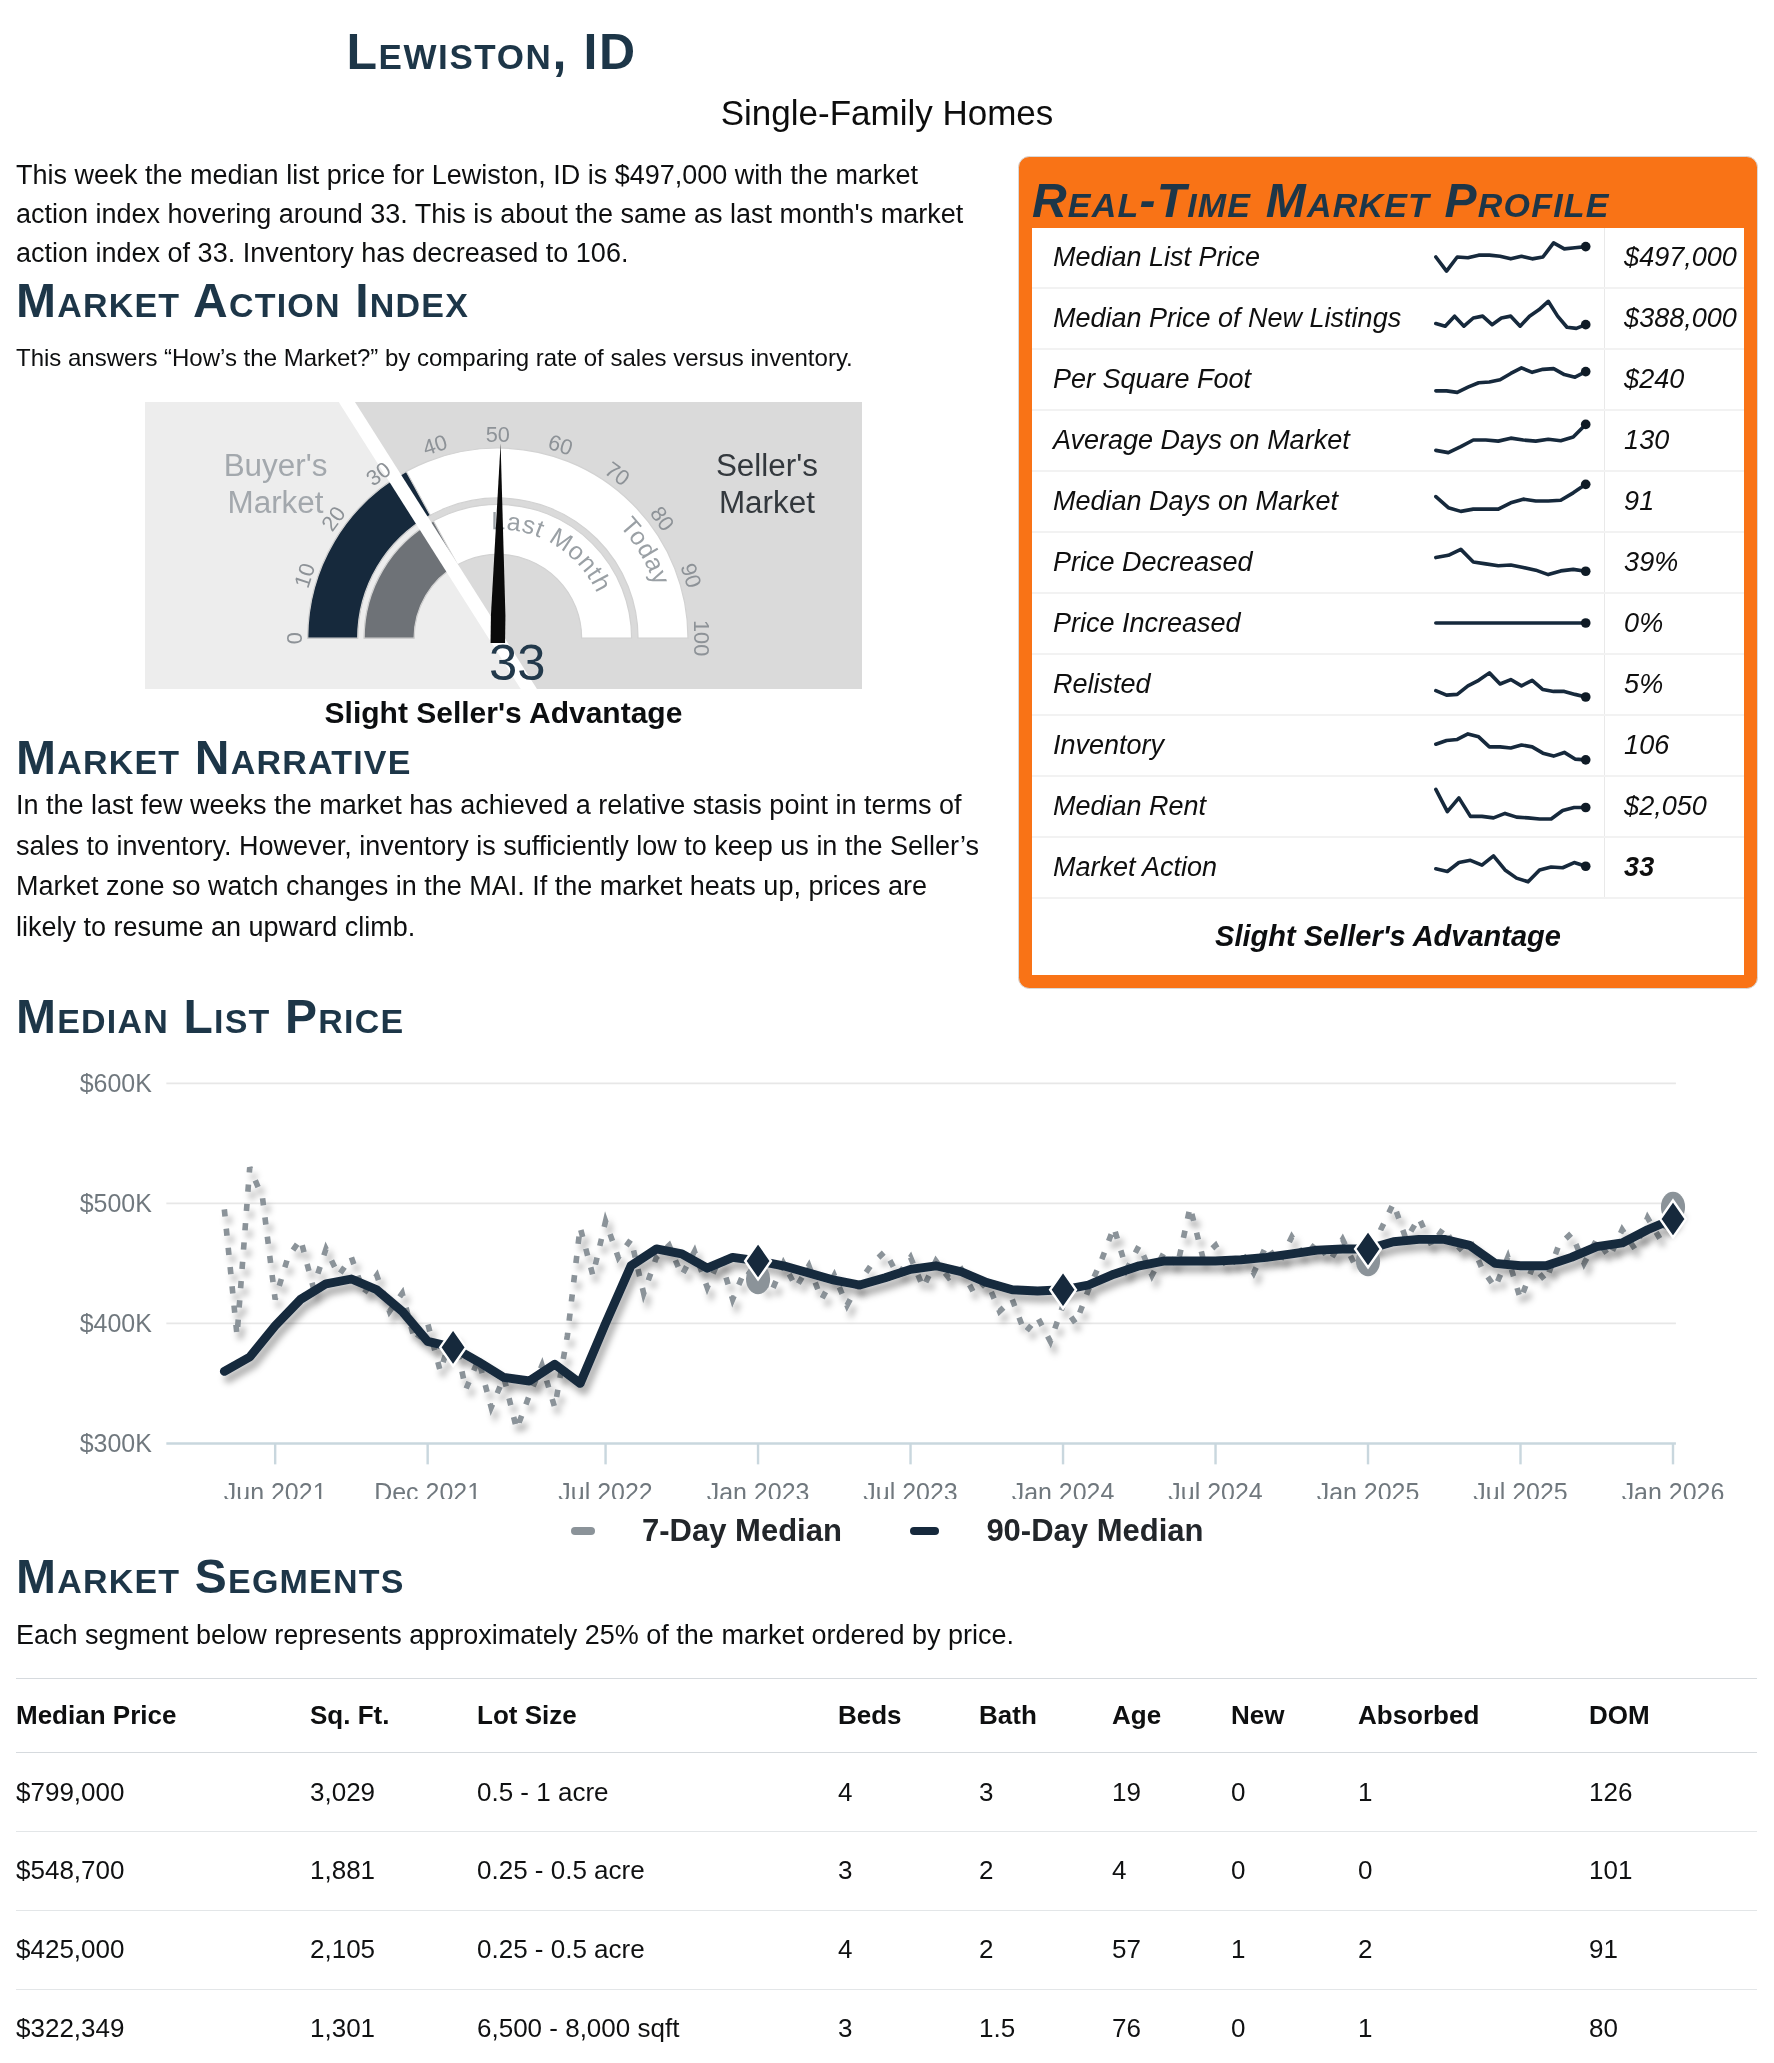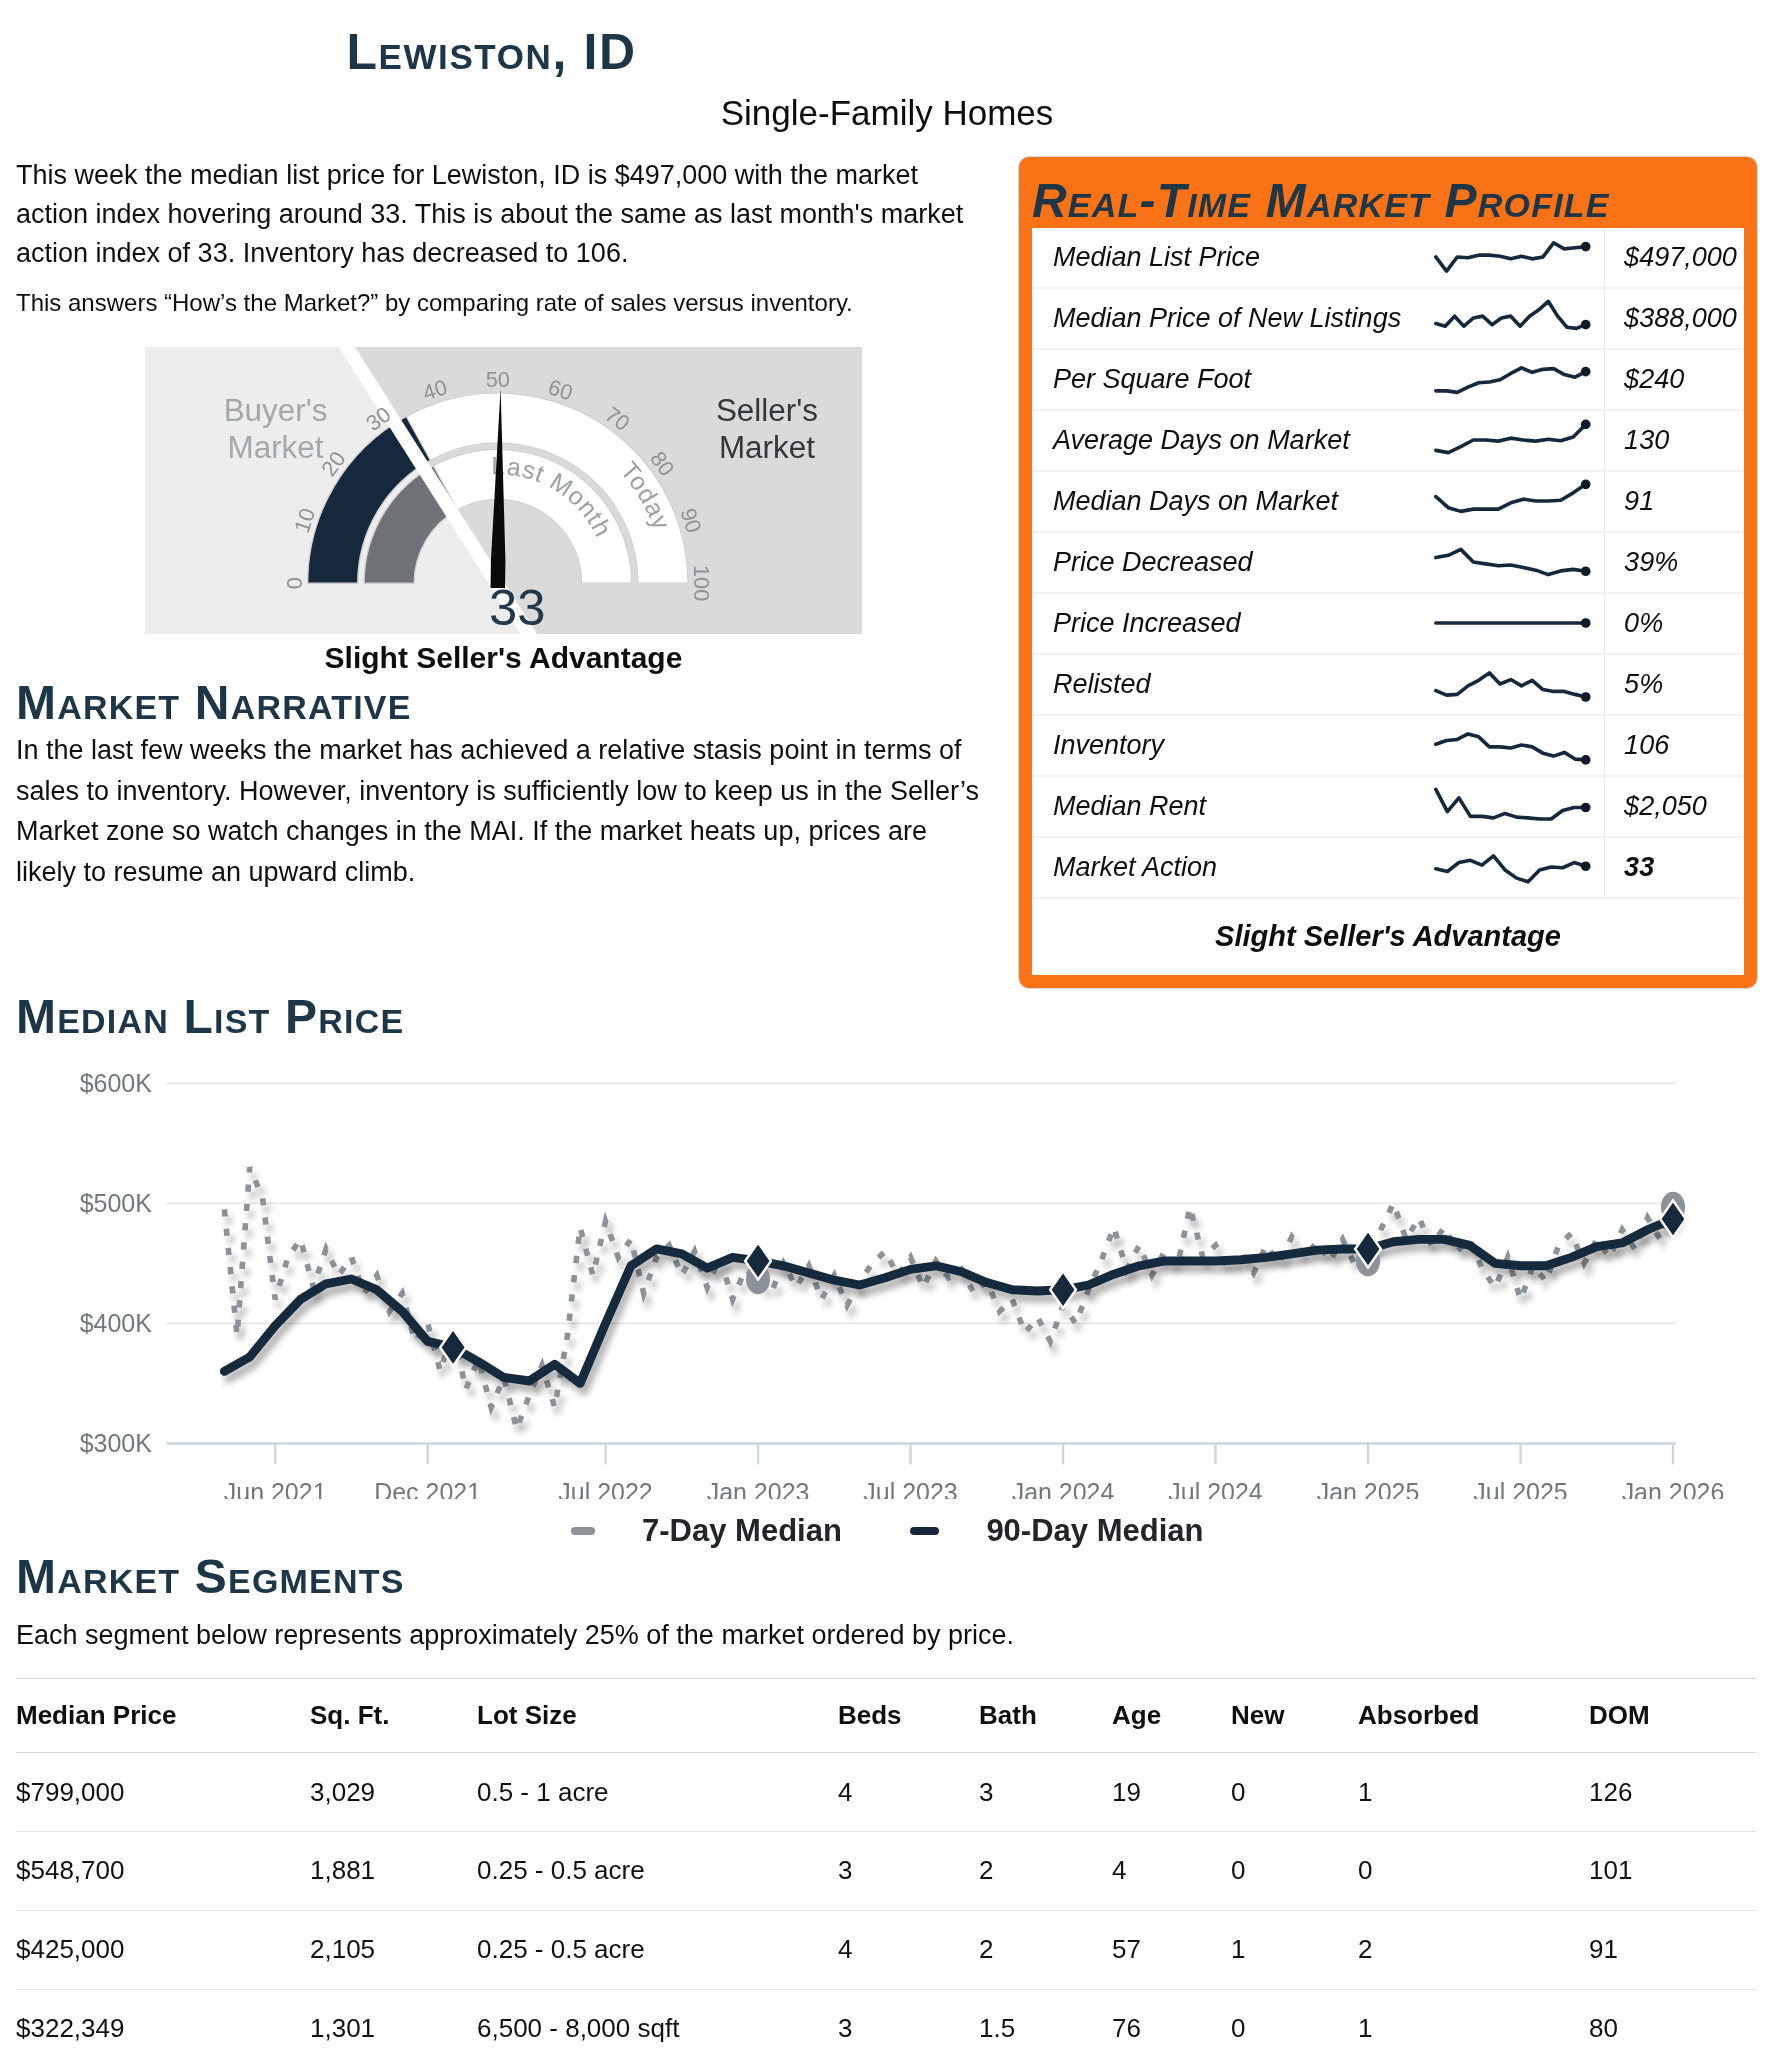--- a/index.html
+++ b/index.html
@@ -75,20 +75,21 @@
 
   <header>
     <h1 class="report-title">Lewiston, ID</h1>
     <div class="report-subtitle">Single-Family Homes</div>
   </header>
 
   <div class="top-row">
     <div class="left-col">
       <p class="intro">This week the median list price for Lewiston, ID is $497,000 with the market action index hovering around 33. This is about the same as last month's market action index of 33. Inventory has decreased to 106.</p>
 
+      <h2 class="section mai-heading">Market Action Index</h2>
       <p class="mai-desc">This answers “How’s the Market?” by comparing rate of sales versus inventory.</p>
 
       <div class="gauge-wrap">
         <svg id="gaugeSvg" width="717" height="287" viewBox="0 0 890 356">
             <polygon points="0,0 246,0 479,356 0,356" fill="#ededed"></polygon>
             <polygon points="246,0 890,0 890,356 479,356" fill="#dadada"></polygon>
             <path d="M 202 293 A 236 236 0 0 1 674 293 L 612 293 A 174 174 0 0 0 264 293 Z" fill="#ffffff" stroke="#d2d2d2" stroke-width="1.5"></path>
             <path d="M 272 293 A 166 166 0 0 1 604 293 L 542 293 A 104 104 0 0 0 334 293 Z" fill="#ffffff" stroke="#d2d2d2" stroke-width="1.5"></path>
             <path d="M 202 293 A 236 236 0 0 1 324.30613291199523 86.19162350964817 L 354.1748607063016 140.52263767236772 A 174 174 0 0 0 264 293 Z" fill="#16293c" stroke="#d2d2d2" stroke-width="1.5"></path>
             <path d="M 272 293 A 166 166 0 0 1 358.0288900991153 147.53309111271864 L 387.8976178934216 201.8641052754382 A 104 104 0 0 0 334 293 Z" fill="#6e7277" stroke="#d2d2d2" stroke-width="1.5"></path>

